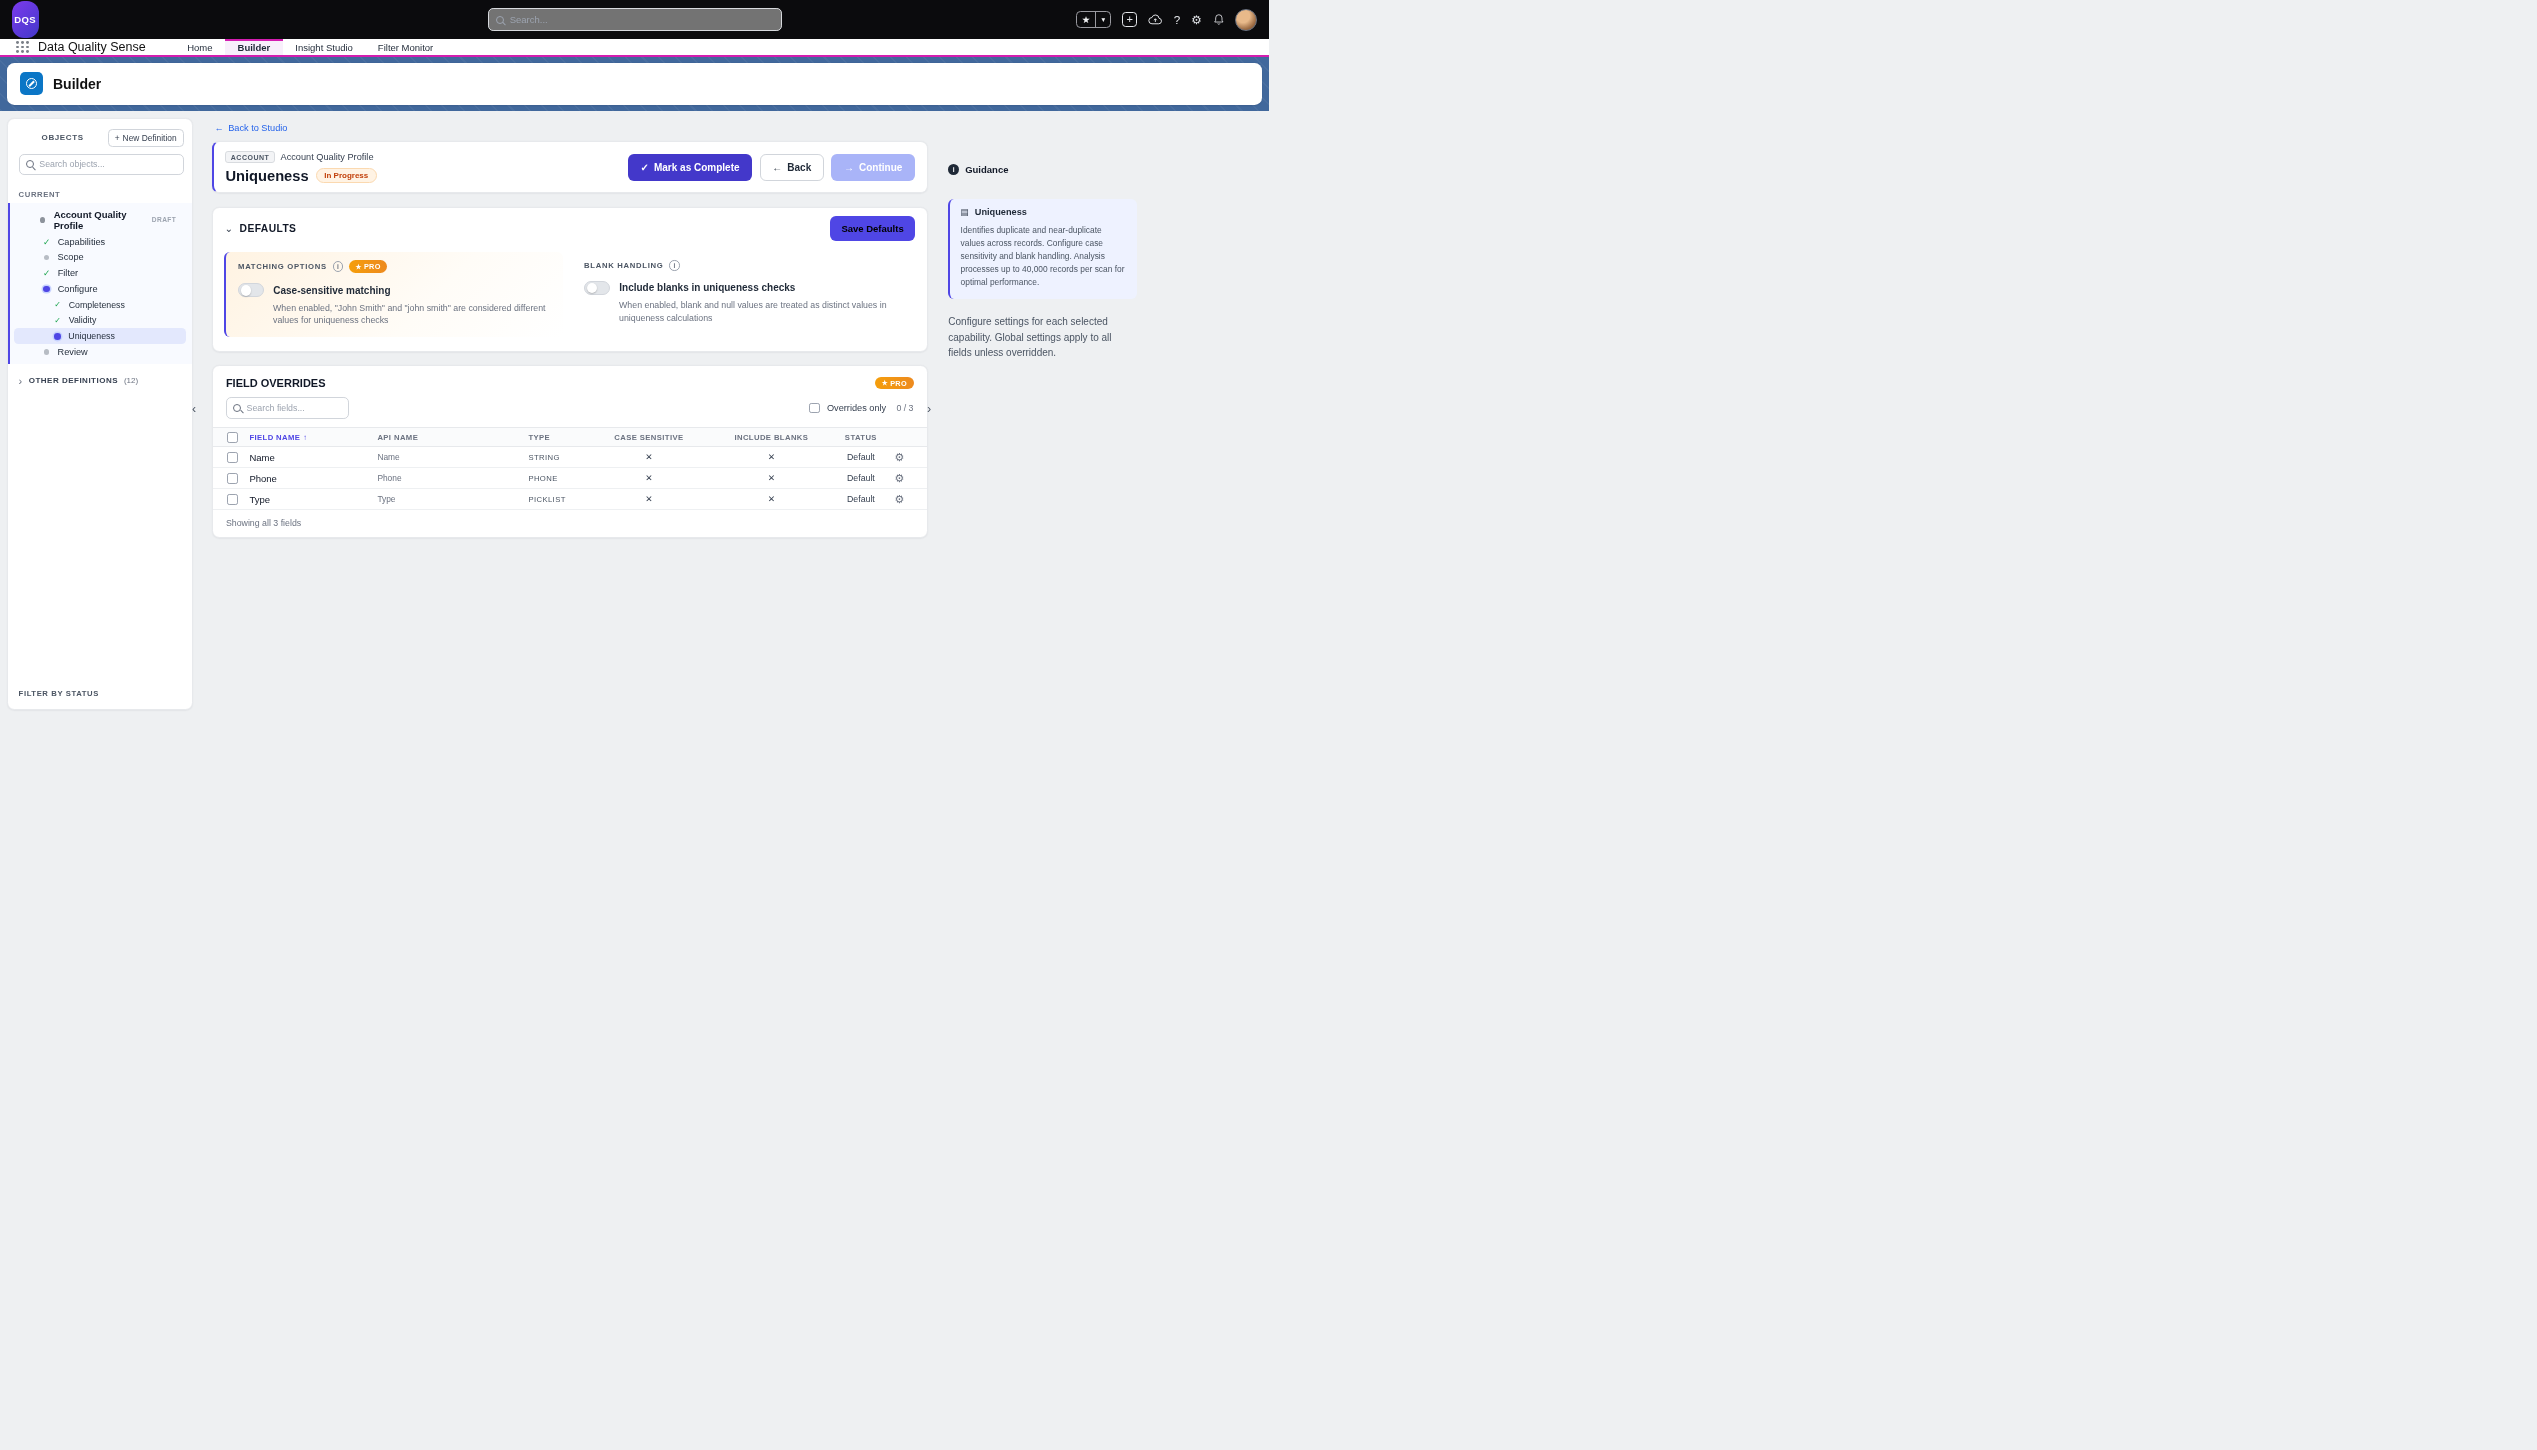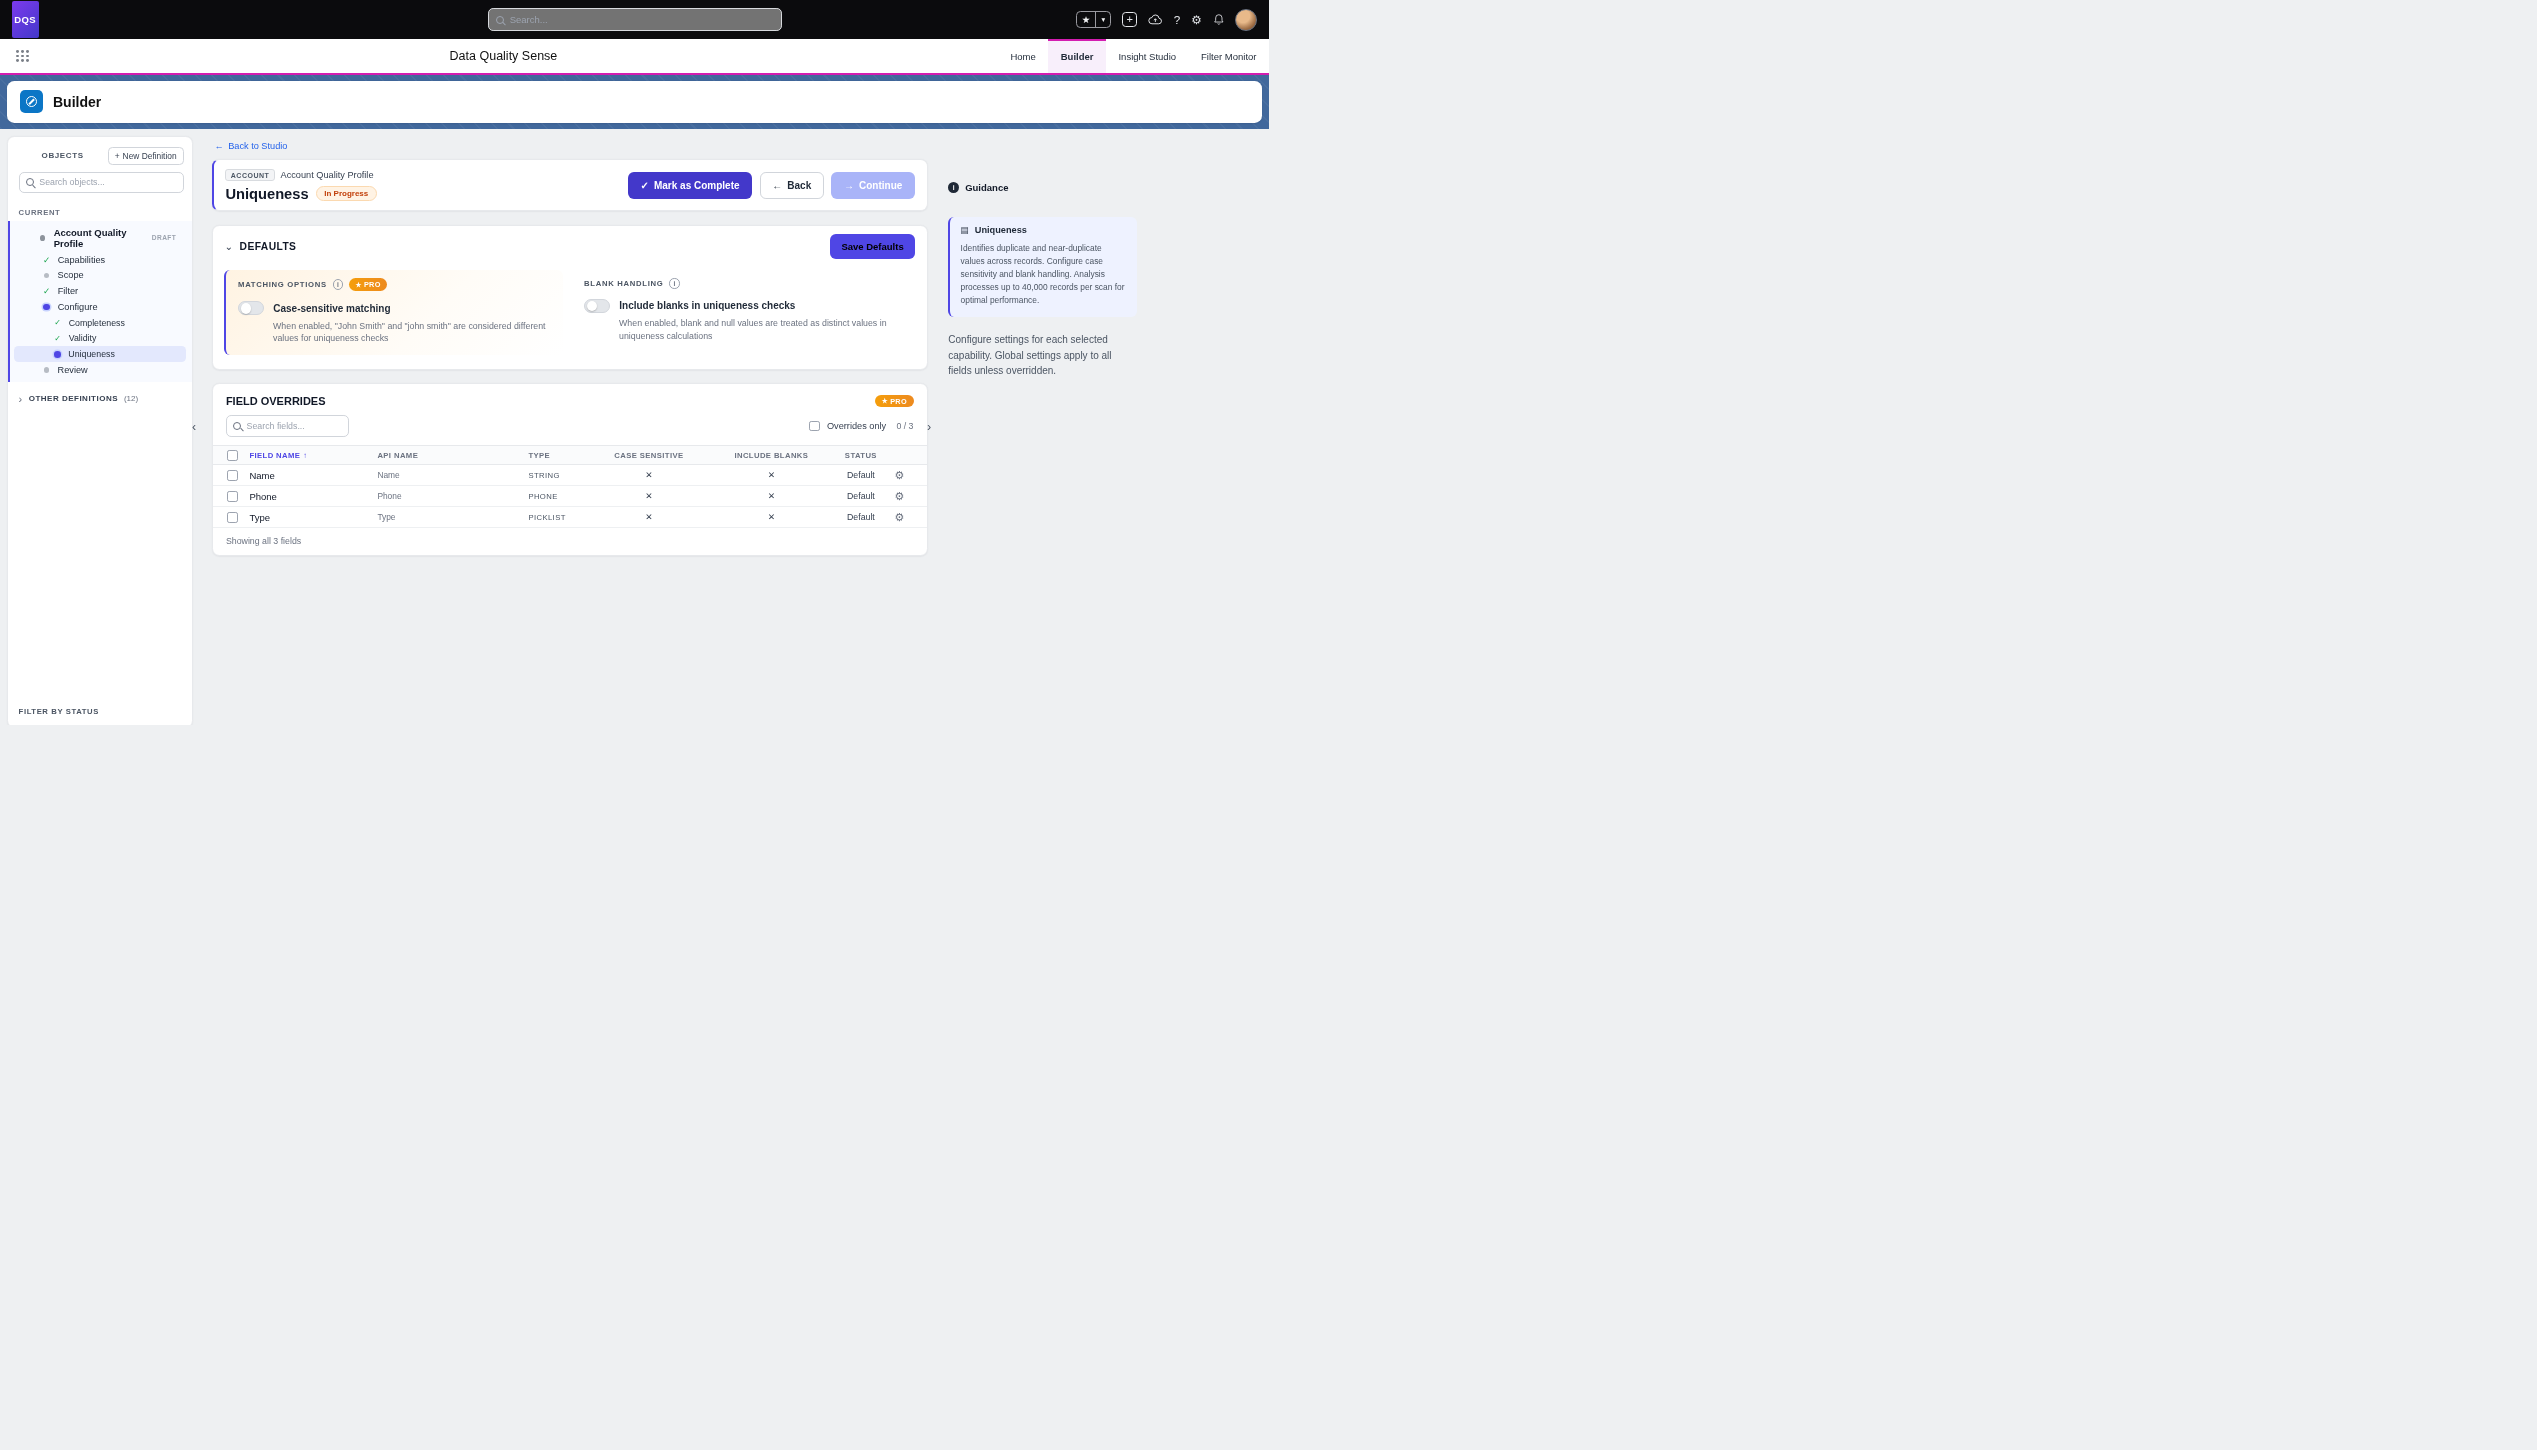--- a/index.html
+++ b/index.html
@@ -1,40 +1,40 @@
 <!DOCTYPE html>
 <html style="font-size:11.7px"><head>
 <meta charset="utf-8">
 <style>
   * { margin:0; padding:0; box-sizing:border-box; }
   html,body { width:1269px; height:725px; overflow:hidden; background:#eef0f2;
     font-family:"Liberation Sans", sans-serif; color:#111827; }
 
   
   .topbar { position:relative; height:39px; background:#0b0b0d; display:flex; align-items:center; padding:0 11.7px; }
-  .logo { width:27px; height:37px; border-radius:2px; background:linear-gradient(135deg,#7c3aed,#4338ca);
+  .logo { width:27px; height:37px; border-radius:12px; background:linear-gradient(135deg,#7c3aed,#4338ca);
     color:#fff; font-weight:bold; font-size:9.5px; display:flex; align-items:center; justify-content:center; letter-spacing:0.4px; }
   .topsearch { position:absolute; left:50%; transform:translateX(-50%); width:294px; height:23px;
     border:1.1px solid #d7d9dd; border-radius:5.1px; background:#737373; display:flex; align-items:center; padding:0 7.3px; gap:5.9px; }
   .topsearch input { flex:1; background:transparent; border:none; outline:none; color:#e5e7eb; font-size:9.5px; font-family:inherit; }
   .topsearch input::placeholder { color:#9ca3af; }
   .mag { width:8px; height:8px; border:1.2px solid #9ca3af; border-radius:50%; position:relative; flex:0 0 auto; }
   .mag::after { content:""; position:absolute; width:3.7px; height:1.2px; background:#9ca3af; right:-2.9px; bottom:-1.5px; transform:rotate(45deg); }
   .mag.dark { border-color:#6b7280; } .mag.dark::after { background:#6b7280; }
   .topicons { margin-left:auto; display:flex; align-items:center; gap:11px; color:#e5e7eb; }
   .favgroup { display:flex; align-items:stretch; border:0.7px solid #9a9aa0; border-radius:4.4px; overflow:hidden; height:17.6px; }
   .favgroup .cellb { display:flex; align-items:center; padding:0 5.1px; font-size:9.5px; color:#f3f4f6; cursor:pointer; }
   .favgroup .cellb + .cellb { border-left:0.7px solid #9a9aa0; font-size:7.3px; }
   .tico { font-size:11.7px; color:#e5e7eb; cursor:pointer; display:flex; align-items:center; justify-content:center; }
   .plusbox { width:14.7px; height:14.7px; border:1.2px solid #e5e7eb; border-radius:3.7px; font-size:11px; line-height:1; }
   .avatar { width:22px; height:22px; border-radius:50%; border:0.7px solid #6b7280;
     background:radial-gradient(circle at 35% 30%, #e8b98a 0 35%, #9c6b43 70%, #5f4026 100%); cursor:pointer; }
 
   
-  .navbar { height:36px; background:#fff; border-bottom:2.2px solid #d31db0; display:flex; align-items:stretch; padding-left:16px;justify-content:space-between; }
+  .navbar { height:18px; background:#fff; border-bottom:2.2px solid #d31db0; display:flex; align-items:stretch; padding-left:16px; }
   .waffle { width:12.5px; height:12.5px; align-self:center; display:grid; grid-template-columns:repeat(3,1fr); gap:1.8px; cursor:pointer; margin-right:9.5px; }
   .waffle i { background:#7a7f87; border-radius:50%; }
   .appname { align-self:center; font-size:12.5px; font-weight:500; color:#111; margin-right:29px; white-space:nowrap; }
   .tabs { display:flex; align-items:stretch; }
   .tab { display:flex; align-items:center; padding:0 12.5px; font-size:9.5px; color:#1f2937; position:relative; cursor:pointer; }
   .tab.active { background:#f8effb; font-weight:600; }
   .tab.active::before { content:""; position:absolute; top:0; left:0; right:0; height:2.2px; background:#d31db0; }
 
   
   .hero { height:54px; background:repeating-linear-gradient(45deg, rgba(255,255,255,.045) 0 1.5px, transparent 1.5px 11.7px), #41689c; padding:5.9px 7.3px; }

